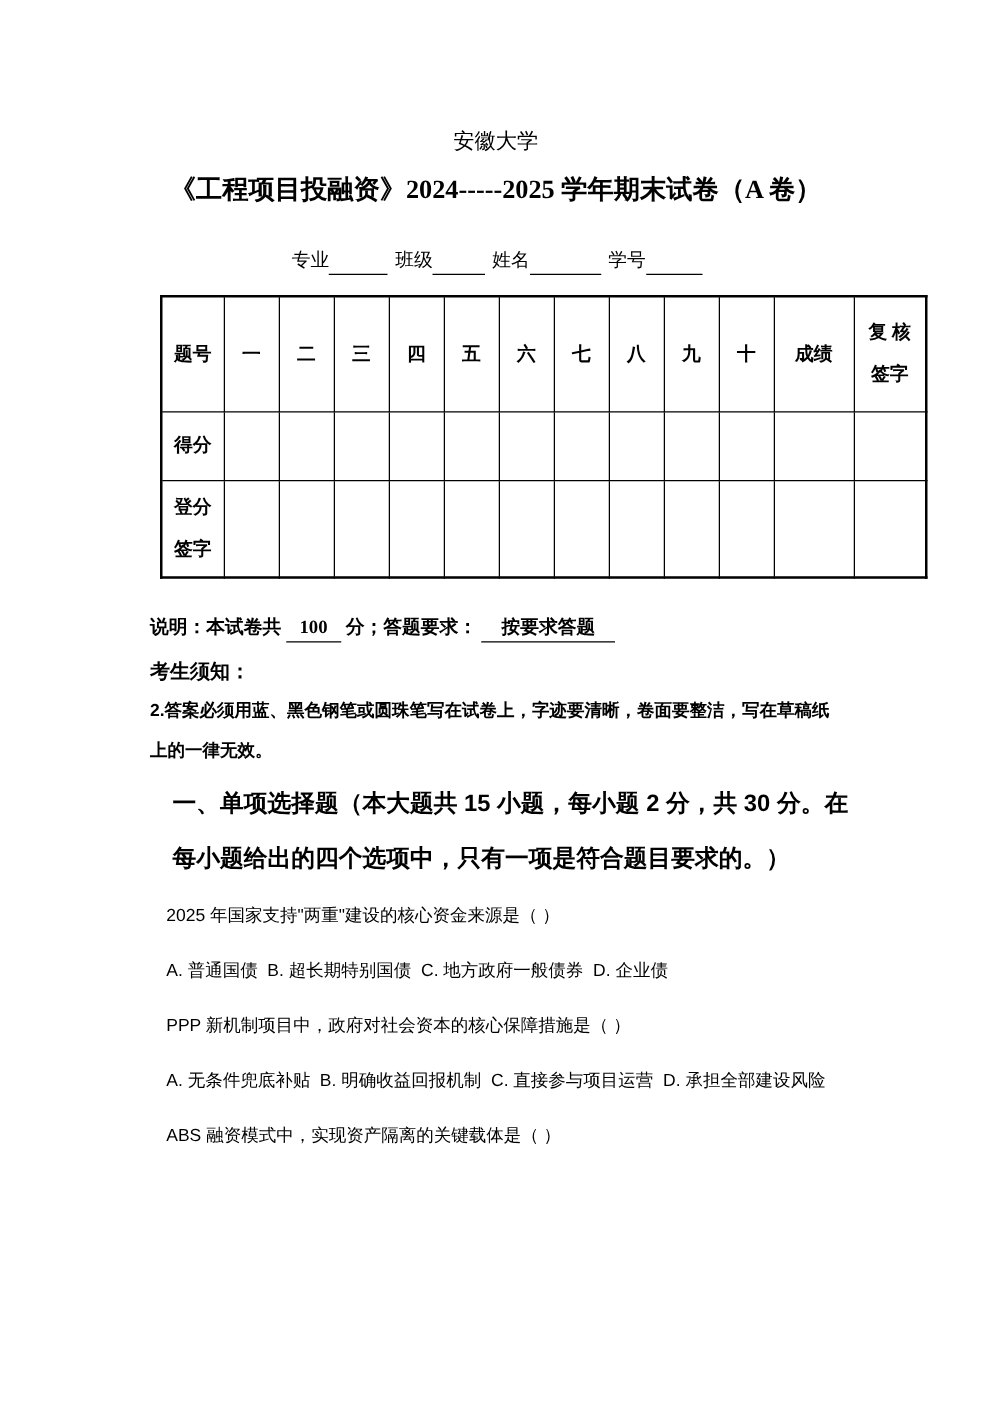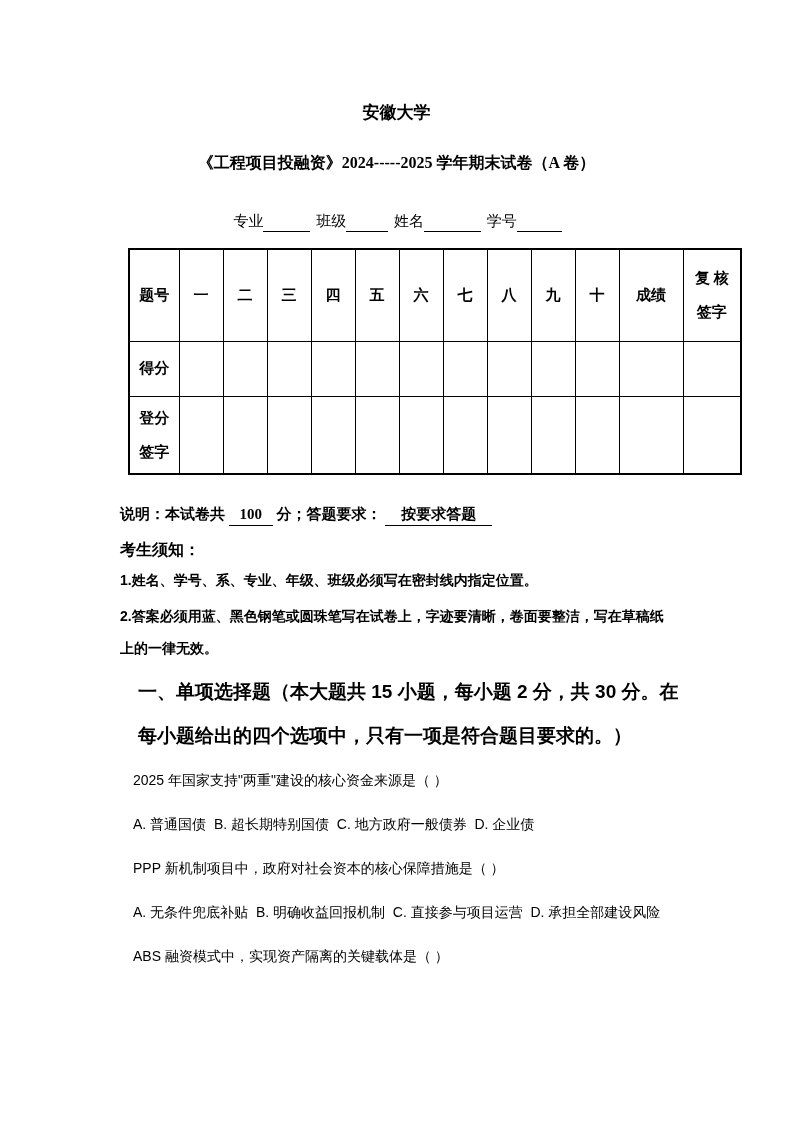--- a/index.html
+++ b/index.html
@@ -5,25 +5,25 @@
   * { box-sizing: border-box; }
   html, body { margin: 0; padding: 0; }
   body {
     width: 793px; height: 1122px;
     background: #ffffff; color: #000;
     font-family: "Liberation Serif", serif;
     overflow: hidden;
   }
   .title {
     margin-top: 100px; text-align: center;
-    font-size: 17px; font-weight: bold; line-height: 26px;
+    font-size: 17px; font-weight: normal; line-height: 26px;
   }
   .paper-title {
-    margin-top: 24px; text-align: center;
-    font-size: 16px; font-weight: bold; line-height: 26px;
+    margin-top: 12px; text-align: center;
+    font-size: 21px; font-weight: bold; line-height: 26px;
   }
   .form-line {
     margin-top: 34px; text-align: center;
     font-size: 15px; line-height: 22px;
   }
   .form-line .lbl { margin-left: 2px; text-align: center; }
   .blank {
     display: inline-block; border-bottom: 1px solid #000;
     height: 15px; vertical-align: bottom;
   }
@@ -168,21 +168,20 @@
 
   <div class="instructions">
     <span>说明：本试卷共</span>
     <span class="score-blank">100</span>
     <span>分；答题要求：</span>
     <span class="req-blank">按要求答题</span>
   </div>
 
   <div class="notice-title">考生须知：</div>
 
-  <div class="notice">1.姓名、学号、系、专业、年级、班级必须写在密封线内指定位置。</div>
 
   <div class="notice">2.答案必须用蓝、黑色钢笔或圆珠笔写在试卷上，字迹要清晰，卷面要整洁，写在草稿纸上的一律无效。</div>
 
   <div class="section-heading">一、单项选择题（本大题共 15 小题，每小题 2 分，共 30 分。在每小题给出的四个选项中，只有一项是符合题目要求的。）</div>
 
   <div class="questions">
     <p>2025 年国家支持"两重"建设的核心资金来源是（ ）</p>
     <p>A. 普通国债  B. 超长期特别国债  C. 地方政府一般债券  D. 企业债</p>
     <p>PPP 新机制项目中，政府对社会资本的核心保障措施是（ ）</p>
     <p>A. 无条件兜底补贴  B. 明确收益回报机制  C. 直接参与项目运营  D. 承担全部建设风险</p>

